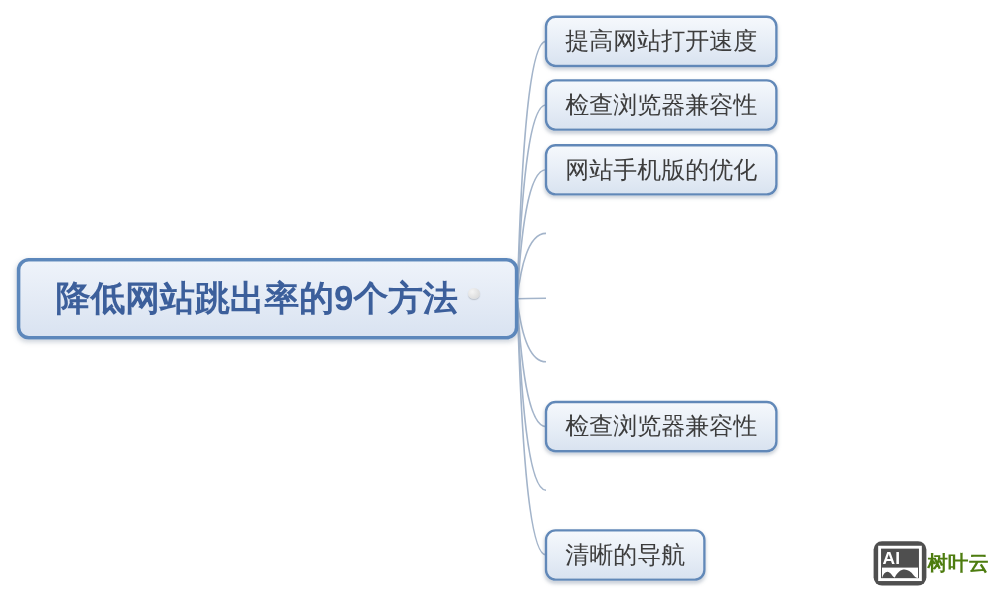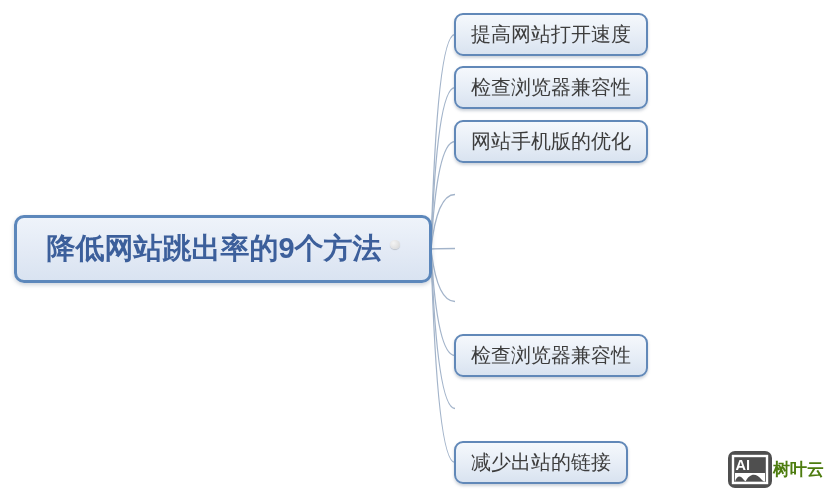--- a/index.html
+++ b/index.html
@@ -101,21 +101,21 @@
   <div class="branch-node" style="top:66px">
     <span class="branch-label">检查浏览器兼容性</span>
   </div>
   <div class="branch-node" style="top:120px">
     <span class="branch-label">网站手机版的优化</span>
   </div>
   <div class="branch-node" style="top:334px">
     <span class="branch-label">检查浏览器兼容性</span>
   </div>
   <div class="branch-node" style="top:441px">
-    <span class="branch-label">减少出站的链接</span>
+    <span class="branch-label">清晰的导航</span>
   </div>
 
   <div class="watermark">
     <svg width="46" height="40" viewBox="0 0 46 40">
       <rect x="1" y="2" width="44" height="37" rx="7" fill="#4f4f4f"></rect>
       <rect x="6" y="7" width="34" height="27" fill="#4f4f4f" stroke="#ffffff" stroke-width="2.4"></rect>
       <rect x="8" y="24" width="30" height="8.6" fill="#ffffff"></rect>
       <path d="M8 32.6 C10 26.5 13.5 26 16.5 30.5 C17.8 32.2 19 32.6 20 32.6 Z" fill="#4f4f4f"></path>
       <path d="M18.5 32.6 C23 23.5 29.5 24 34.5 30.5 C35.8 32.1 37 32.6 38 32.6 Z" fill="#4f4f4f"></path>
       <text x="8.5" y="21" font-family="Liberation Sans, DejaVu Sans, sans-serif" font-size="14.5" font-weight="bold" fill="#ffffff">AI</text>

